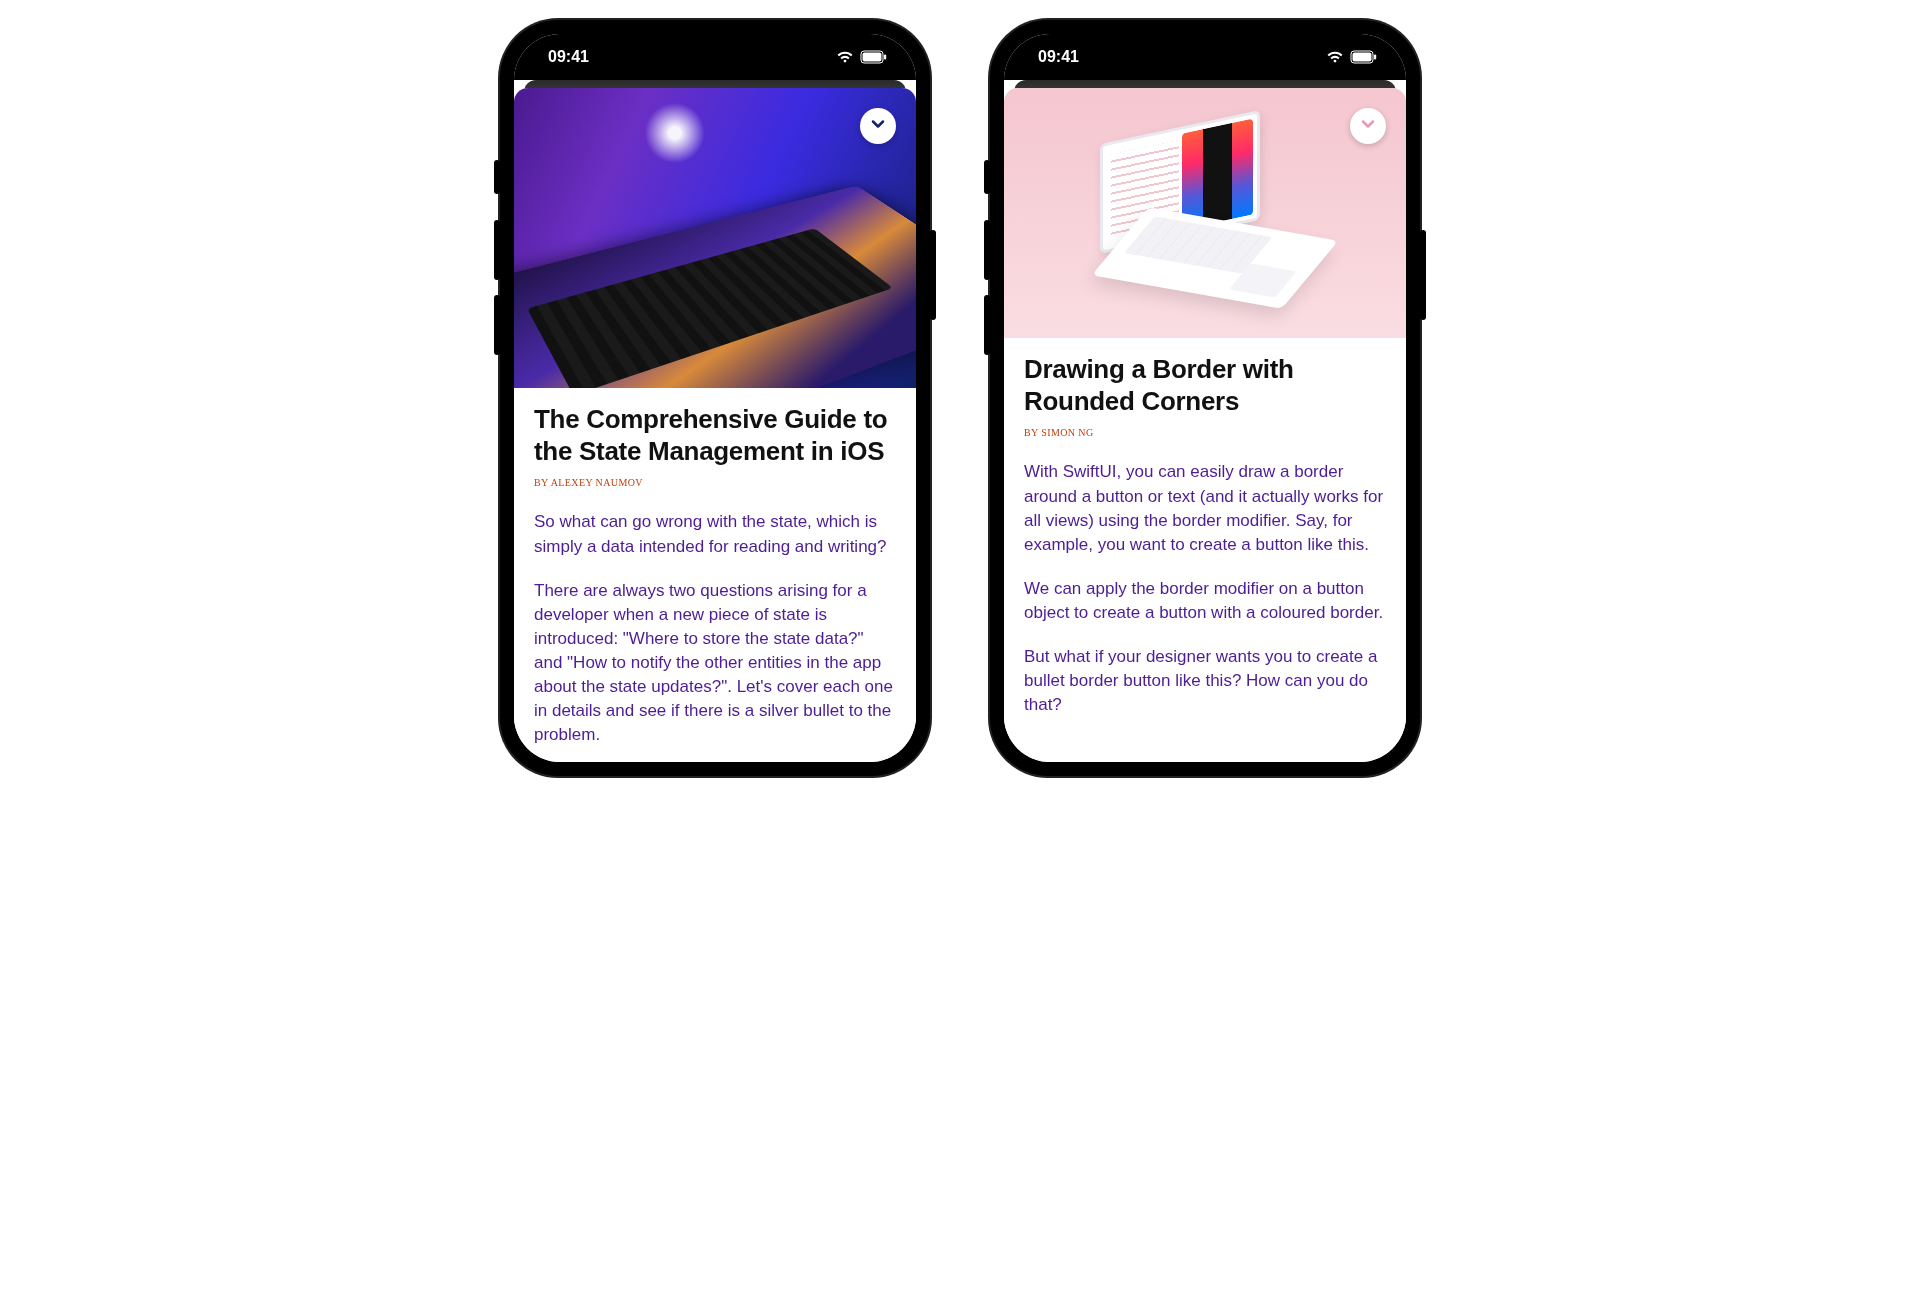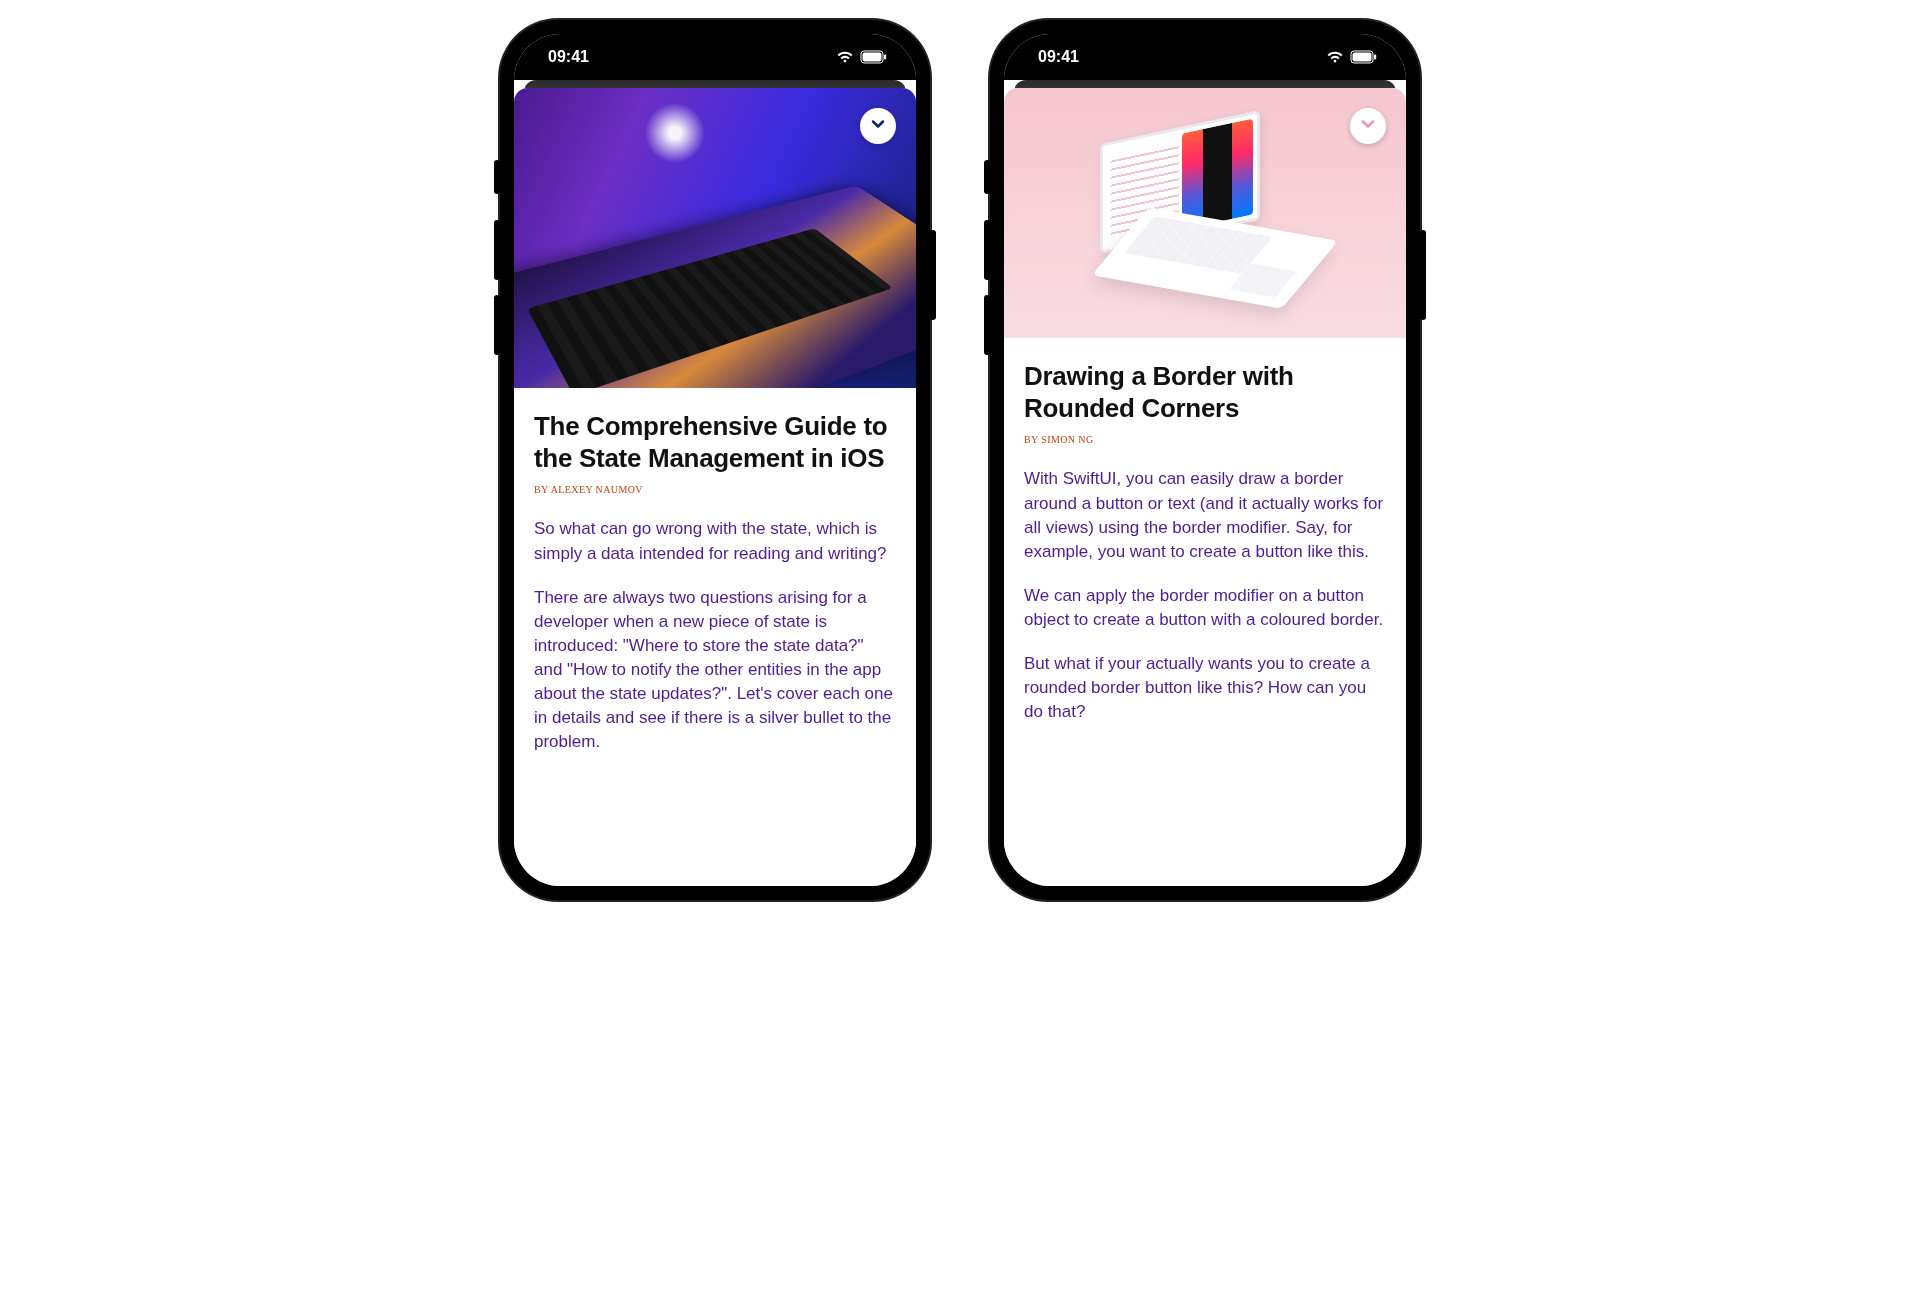--- a/index.html
+++ b/index.html
@@ -6,21 +6,21 @@
   body {
     background: #fff;
     font-family: -apple-system, BlinkMacSystemFont, "Helvetica Neue", Arial, sans-serif;
     display: flex;
     justify-content: center;
     gap: 60px;
     padding: 20px 40px;
   }
   .phone {
     width: 430px;
-    height: 880px;
+    height: 756px;
     background: #000;
     border-radius: 58px;
     padding: 14px;
     position: relative;
     box-shadow: 0 0 0 2px #222;
   }
   
   .side-btn { position:absolute; background:#000; border-radius:4px; }
   .side-left-1 { left:-6px; top:140px; width:6px; height:34px; }
   .side-left-2 { left:-6px; top:200px; width:6px; height:60px; }
@@ -188,21 +188,20 @@
     padding: 16px 20px 0 20px;
     overflow:hidden;
   }
   .article h1 {
     font-size: 26px;
     font-weight: 800;
     line-height: 1.22;
     letter-spacing:-0.3px;
     color:#111;
     margin-bottom: 10px;
-    margin-top: 7px;
   }
   .byline {
     font-size: 10px;
     letter-spacing: 0.4px;
     color:#c2410c;
     margin-bottom: 22px;
     font-family: Liberation Serif, serif;
   }
   .body-text p {
     font-size: 17px;
@@ -299,18 +298,18 @@
               </svg>
           </span>
         </div>
       </div>
       <div class="article">
         <h1>Drawing a Border with Rounded Corners</h1>
         <div class="byline">BY SIMON NG</div>
         <div class="body-text">
           <p>With SwiftUI, you can easily draw a border around a button or text (and it actually works for all views) using the border modifier. Say, for example, you want to create a button like this.</p>
           <p>We can apply the border modifier on a button object to create a button with a coloured border.</p>
-          <p>But what if your actually wants you to create a rounded border button like this? How can you do that?</p>
+          <p>But what if your designer wants you to create a bullet border button like this? How can you do that?</p>
         </div>
       </div>
     </div>
   </div>
 </div>
 
 </body></html>

